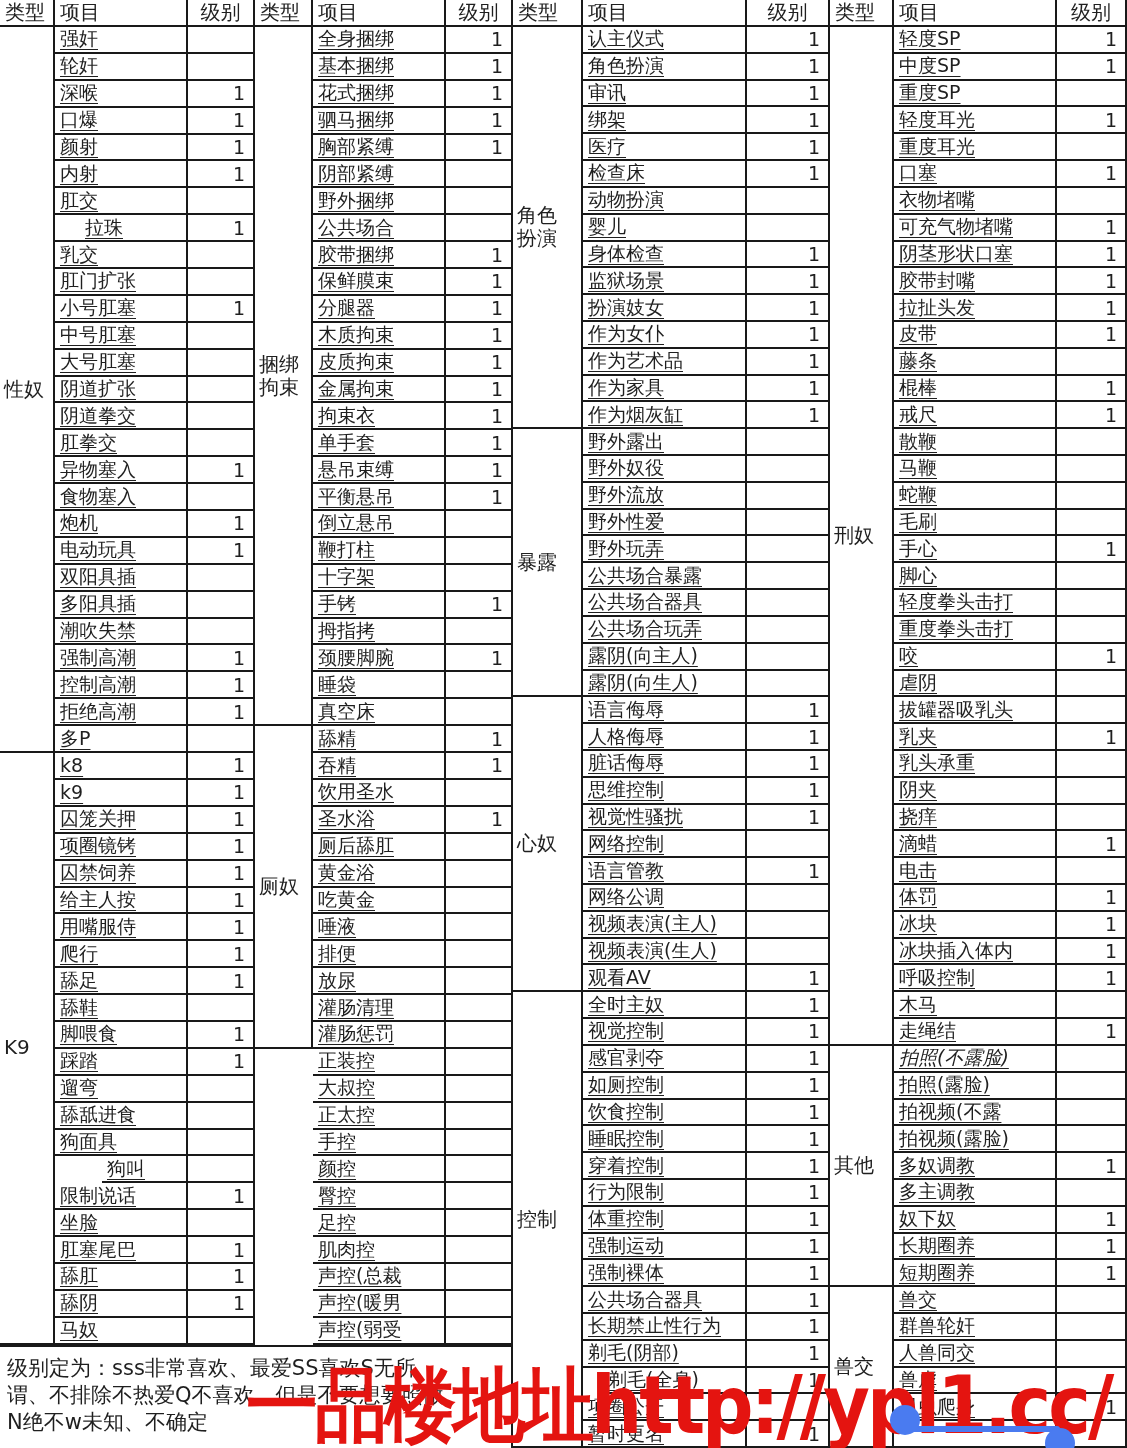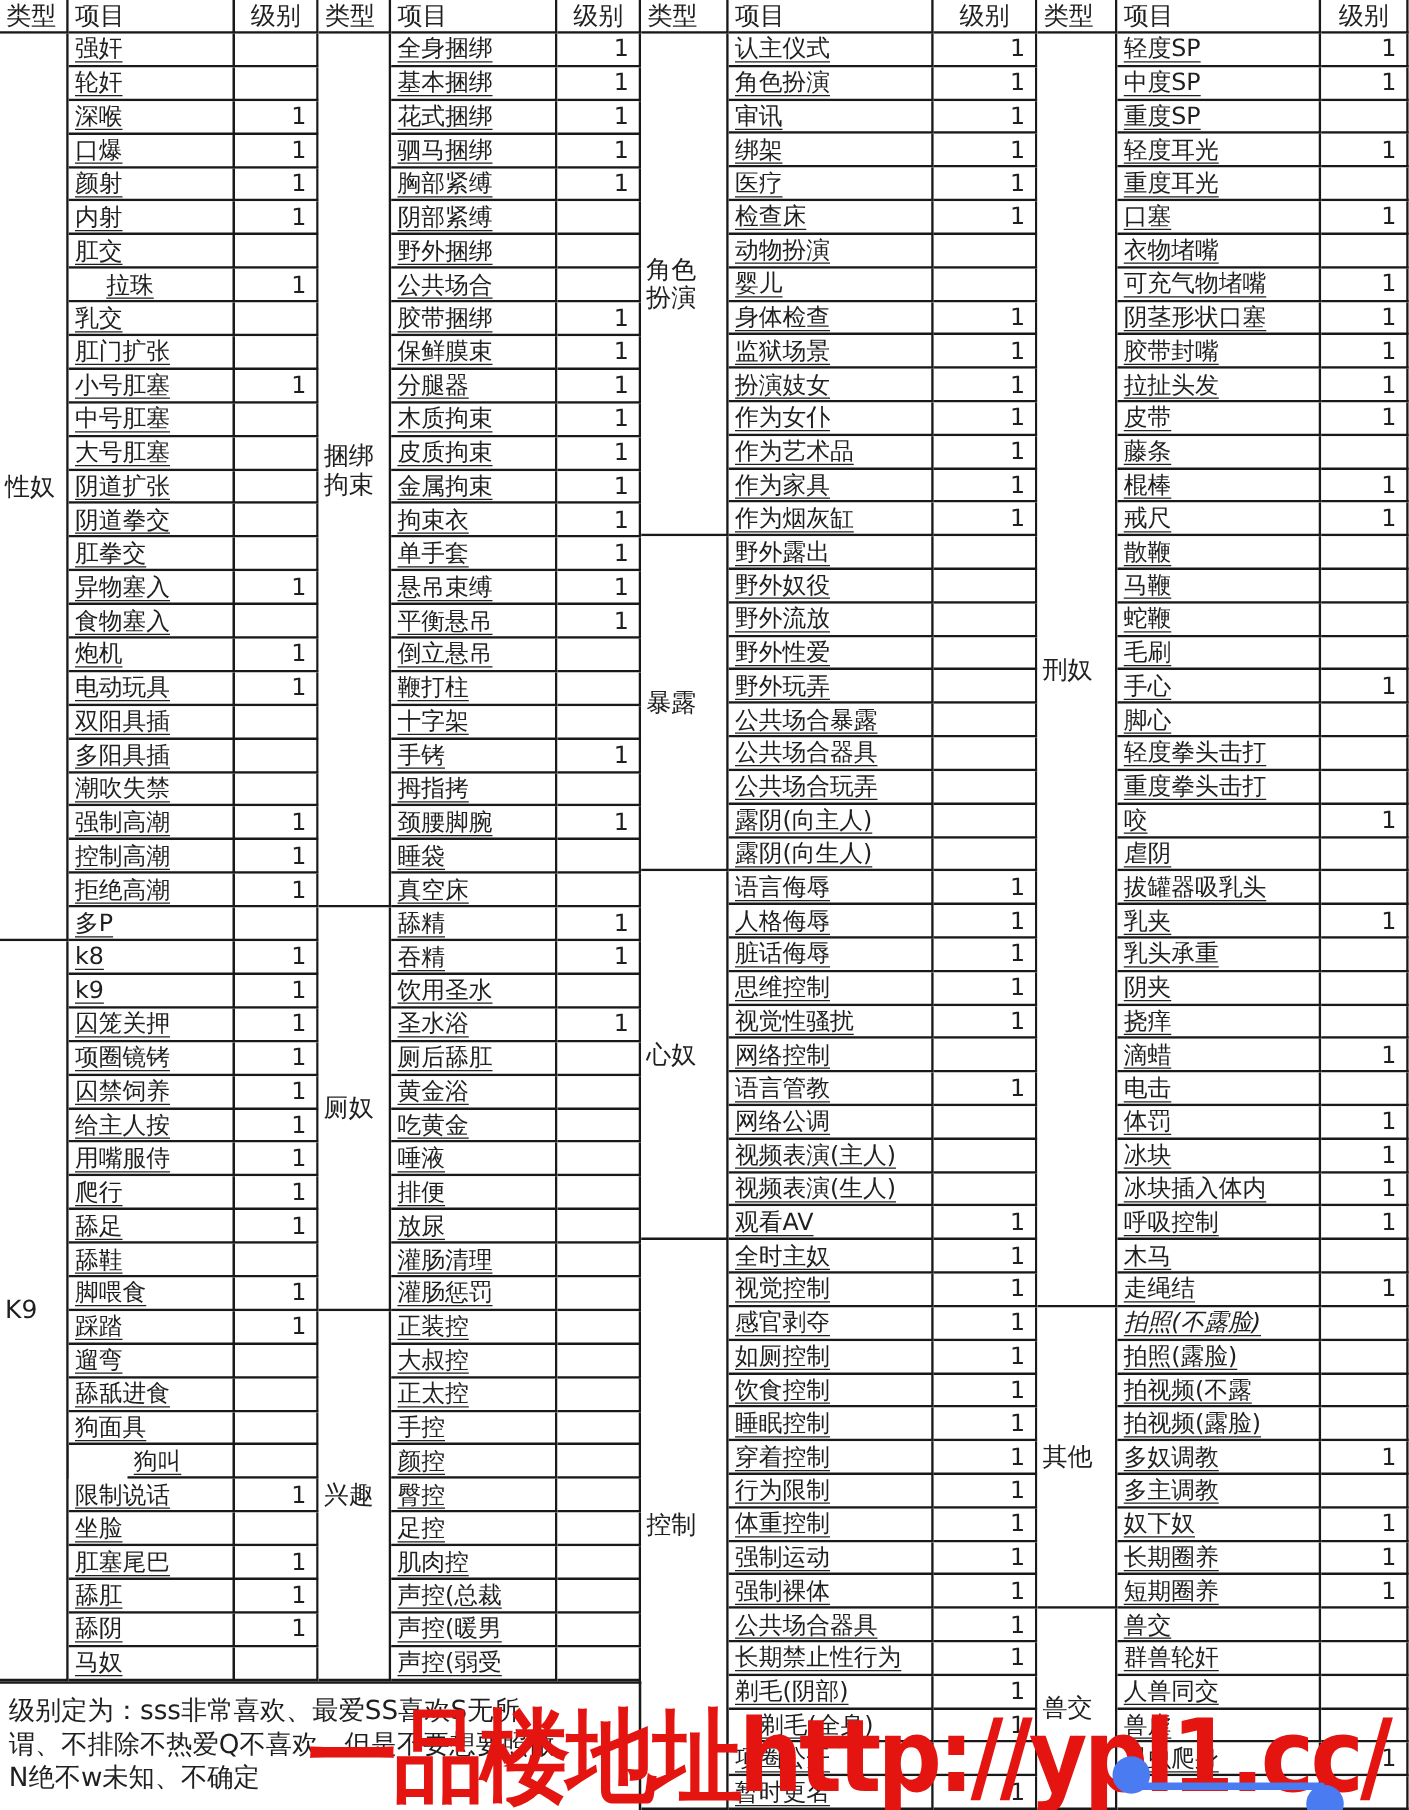--- a/index.html
+++ b/index.html
@@ -399,21 +399,20 @@
       </div>
       <div class="cell level" style="grid-area: 37 / 3;"></div>
       <div class="cell item" style="grid-area: 38 / 2;">
         <span class="u">灌肠清理</span>
       </div>
       <div class="cell level" style="grid-area: 38 / 3;"></div>
       <div class="cell item" style="grid-area: 39 / 2;">
         <span class="u">灌肠惩罚</span>
       </div>
       <div class="cell level" style="grid-area: 39 / 3;"></div>
-      <div class="cell cat" style="grid-area: 40 / 1 / span 11;">兴趣</div>
       <div class="cell item" style="grid-area: 40 / 2;">
         <span class="u">正装控</span>
       </div>
       <div class="cell level" style="grid-area: 40 / 3;"></div>
       <div class="cell item" style="grid-area: 41 / 2;">
         <span class="u">大叔控</span>
       </div>
       <div class="cell level" style="grid-area: 41 / 3;"></div>
       <div class="cell item" style="grid-area: 42 / 2;">
         <span class="u">正太控</span>

